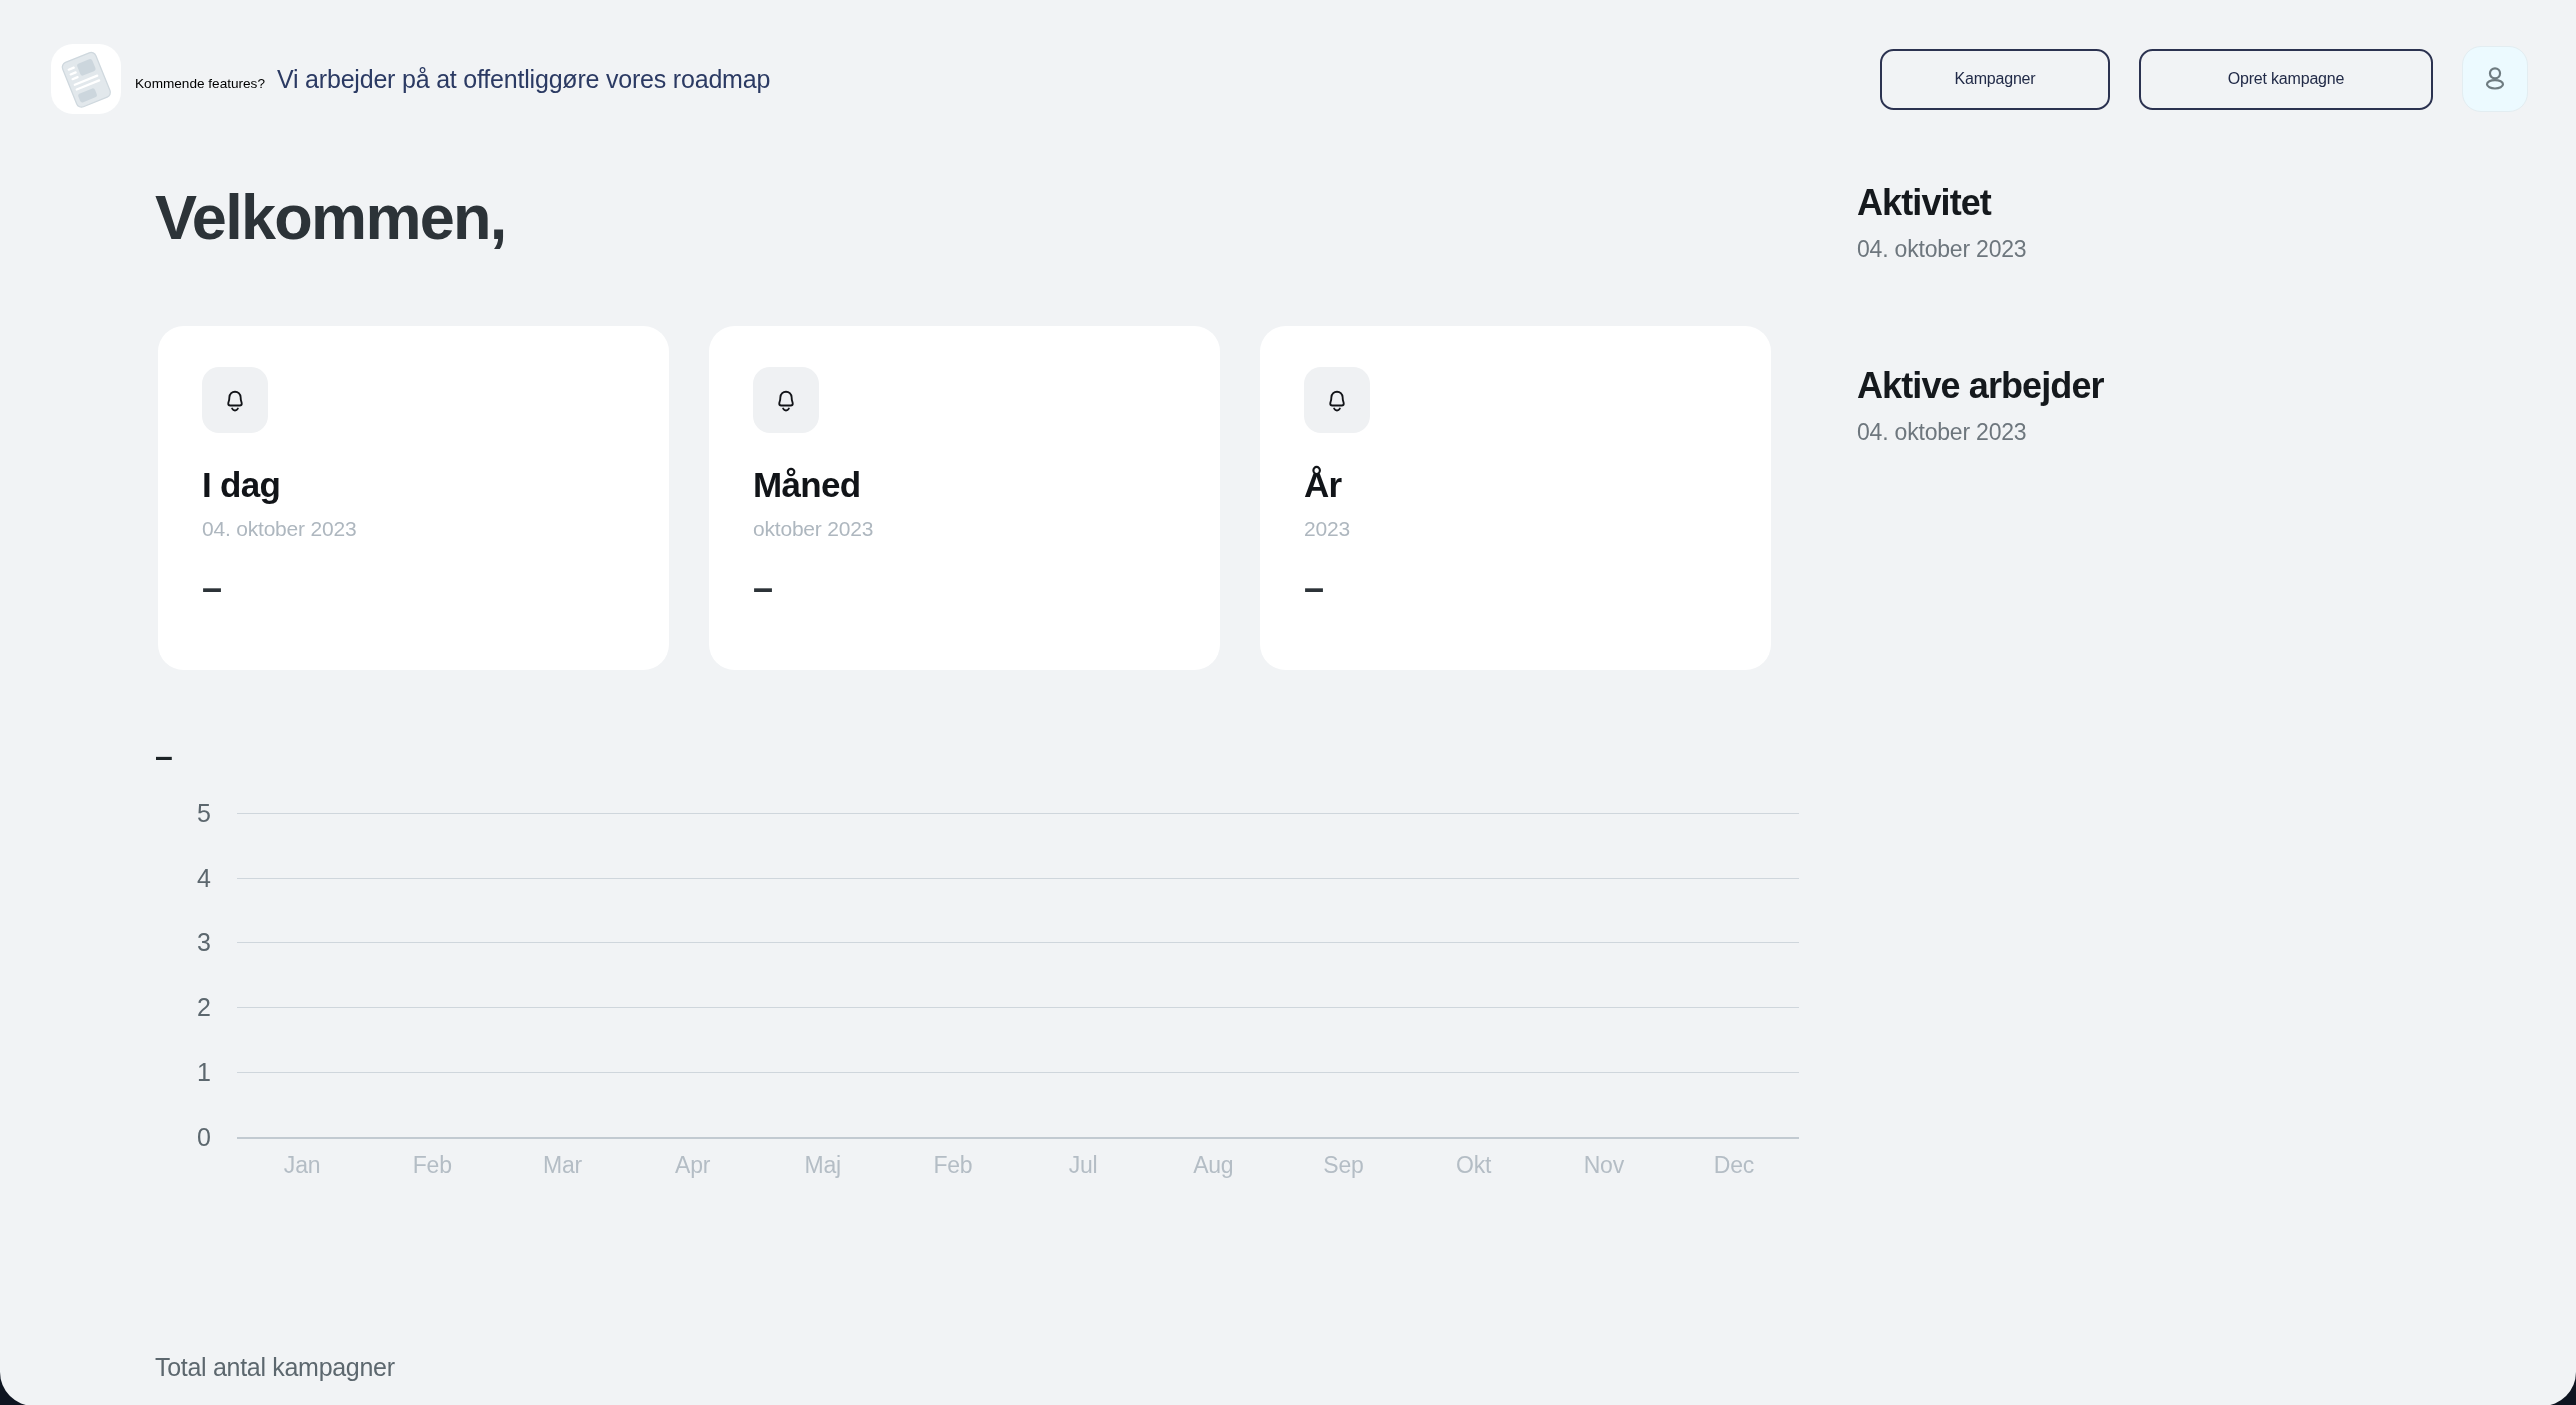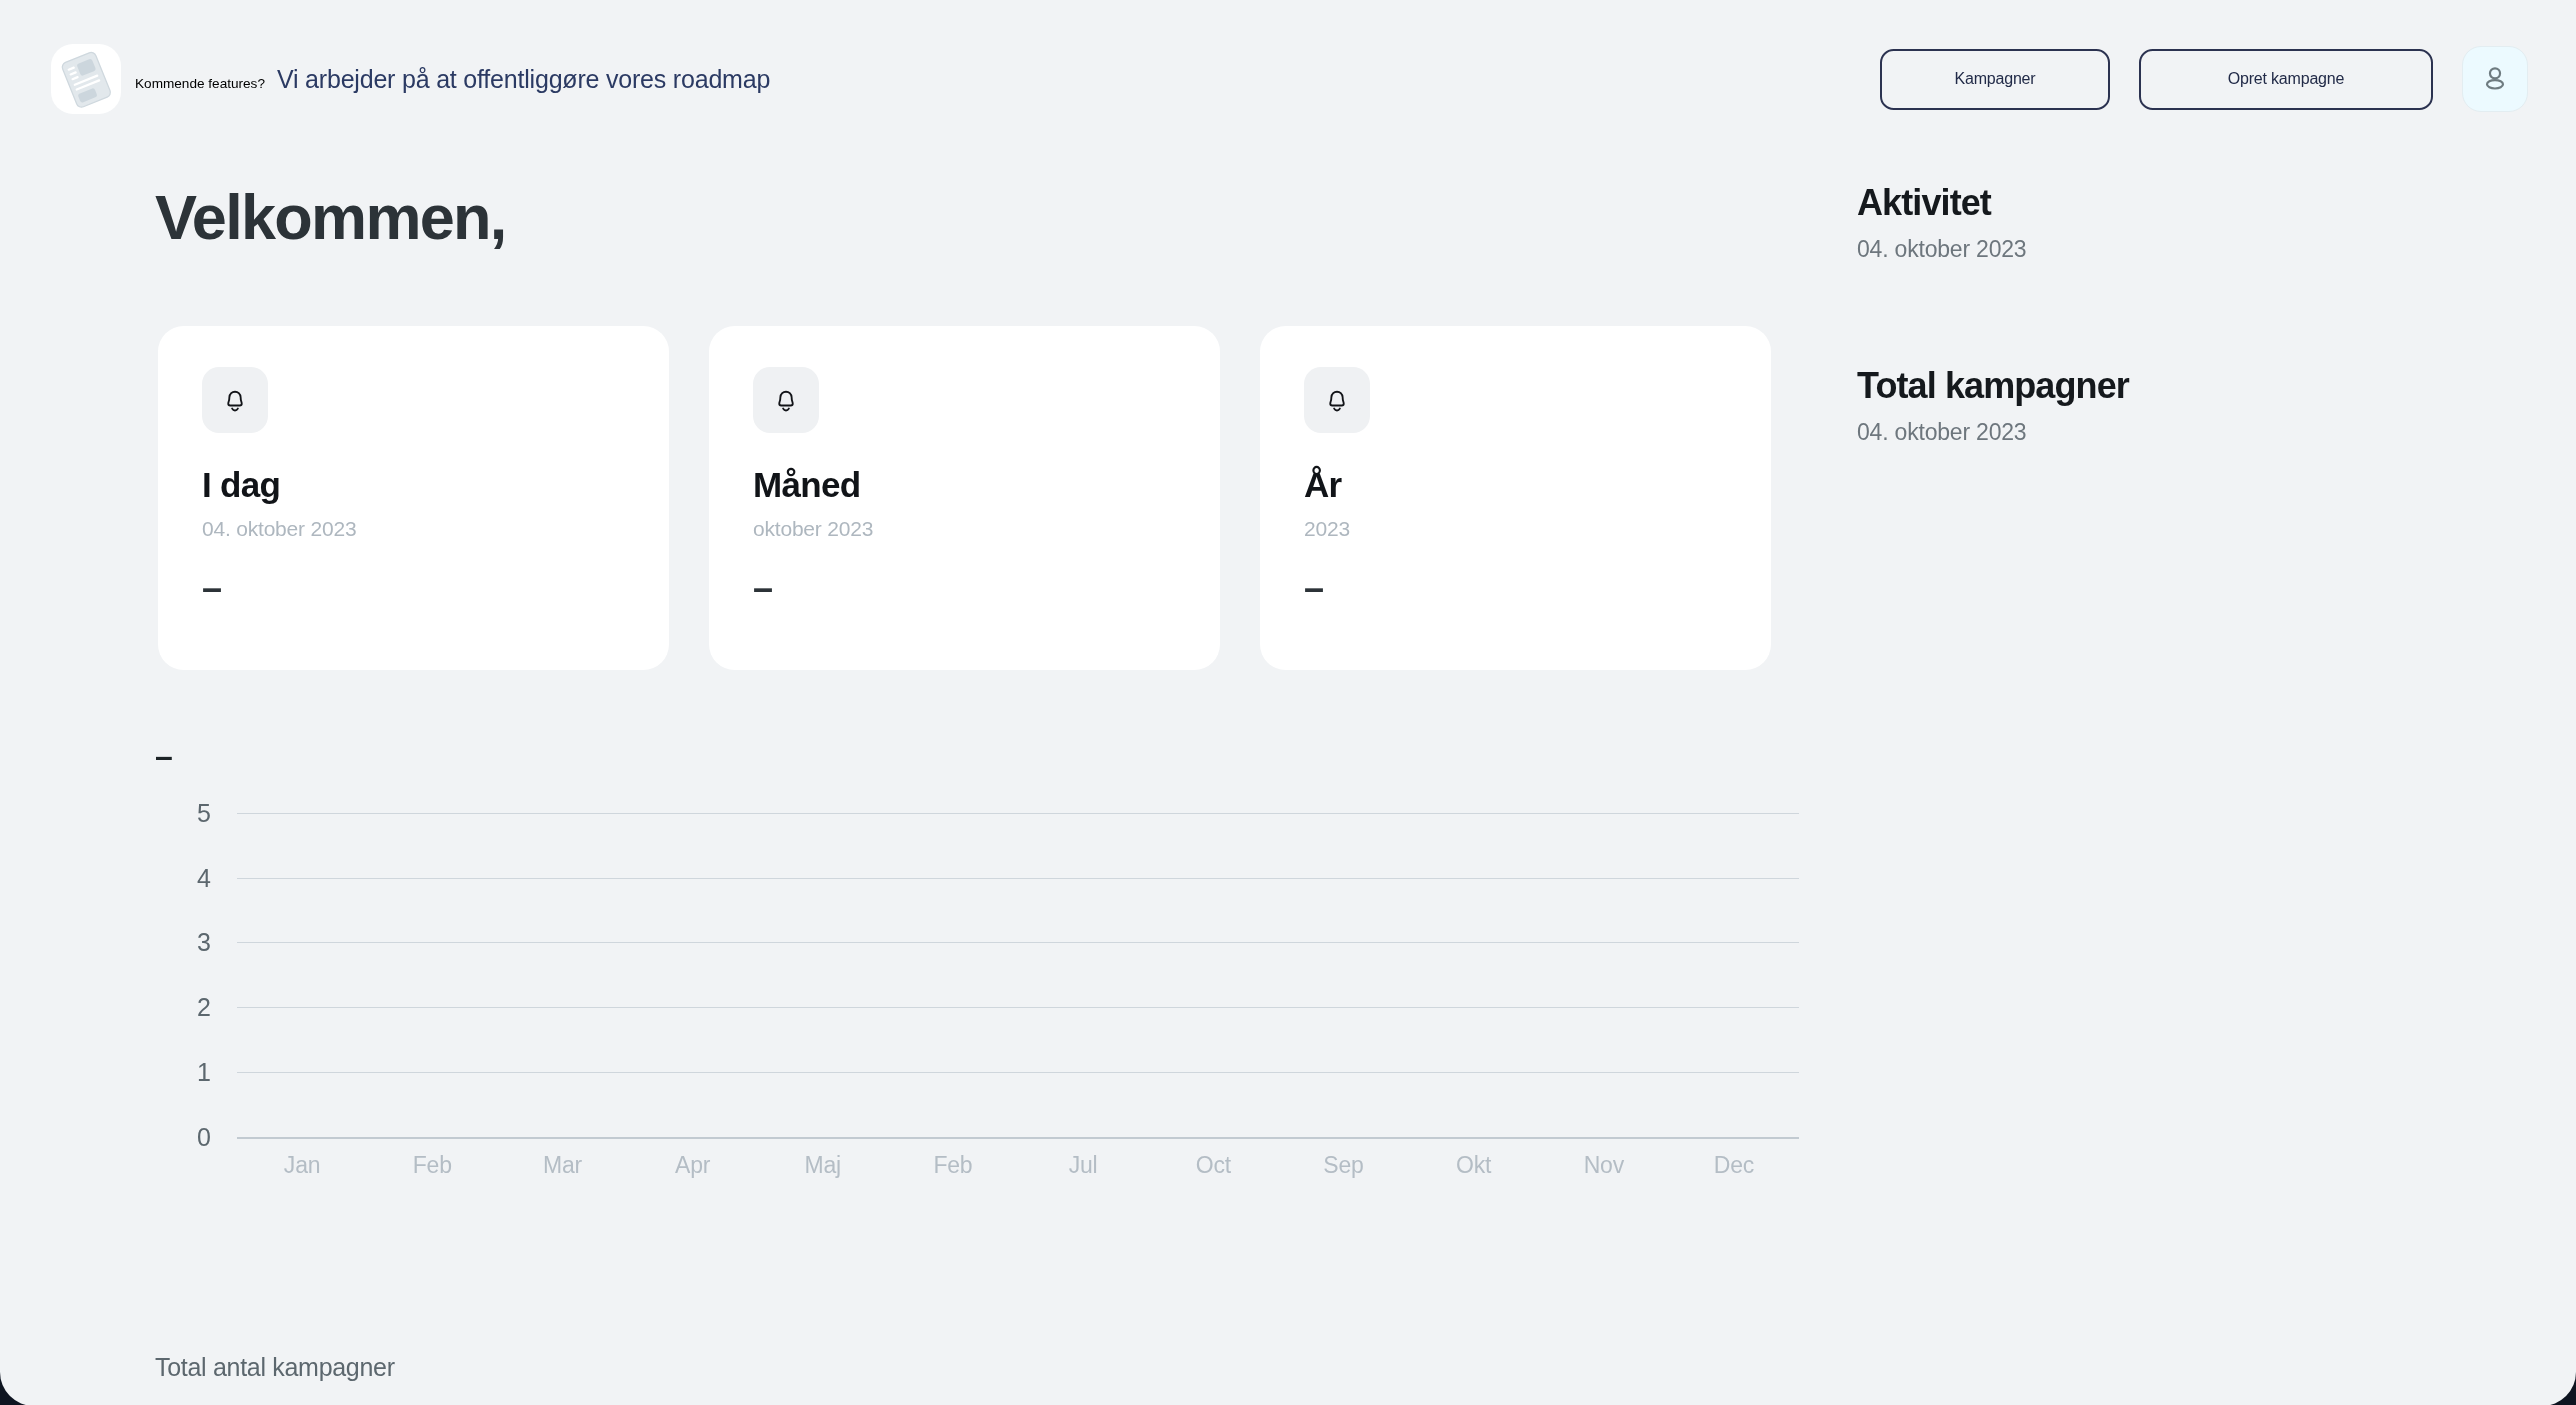--- a/index.html
+++ b/index.html
@@ -365,39 +365,39 @@
       </div>
 
       <div class="x-axis">
         <span class="x-tick">Jan</span>
         <span class="x-tick">Feb</span>
         <span class="x-tick">Mar</span>
         <span class="x-tick">Apr</span>
         <span class="x-tick">Maj</span>
         <span class="x-tick">Feb</span>
         <span class="x-tick">Jul</span>
-        <span class="x-tick">Oct</span>
+        <span class="x-tick">Aug</span>
         <span class="x-tick">Sep</span>
         <span class="x-tick">Okt</span>
         <span class="x-tick">Nov</span>
         <span class="x-tick">Dec</span>
       </div>
     </div>
   </div>
 
   <div class="chart-block-2">
     <div class="chart-label">Total antal kampagner</div>
   </div>
 
   <div class="right-col">
     <div>
       <div class="panel-title">Aktivitet</div>
       <div class="panel-date">04. oktober 2023</div>
     </div>
     <div class="panel-gap"></div>
     <div>
-      <div class="panel-title">Total kampagner</div>
+      <div class="panel-title">Aktive arbejder</div>
       <div class="panel-date">04. oktober 2023</div>
     </div>
   </div>
 
 </div>
 
 
 </body></html>

